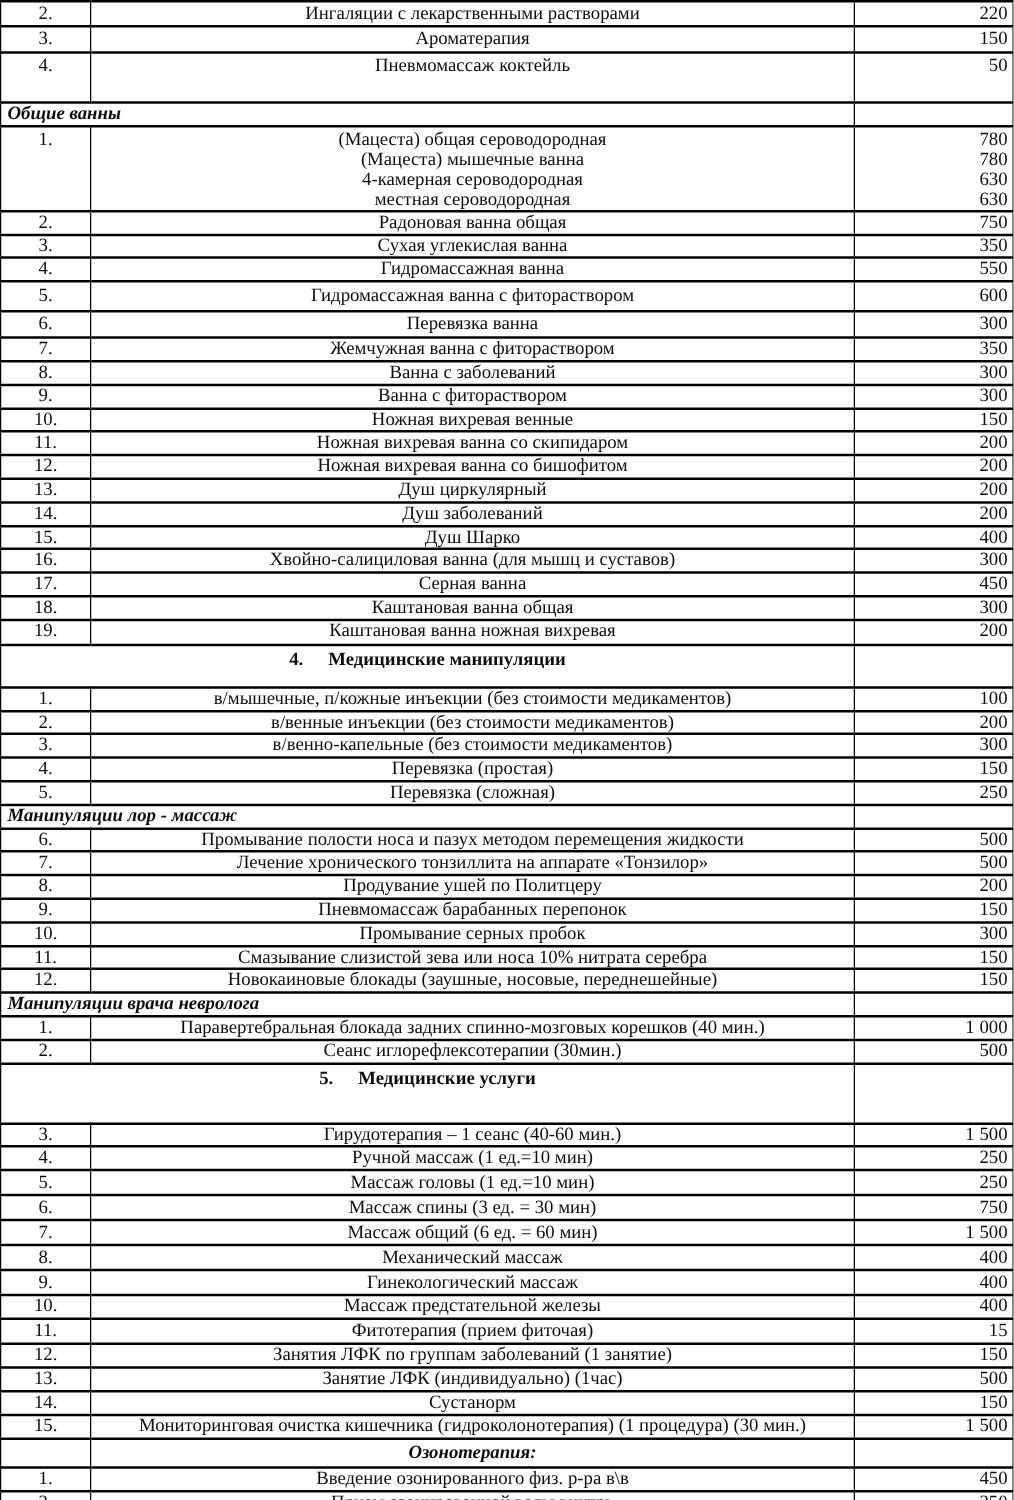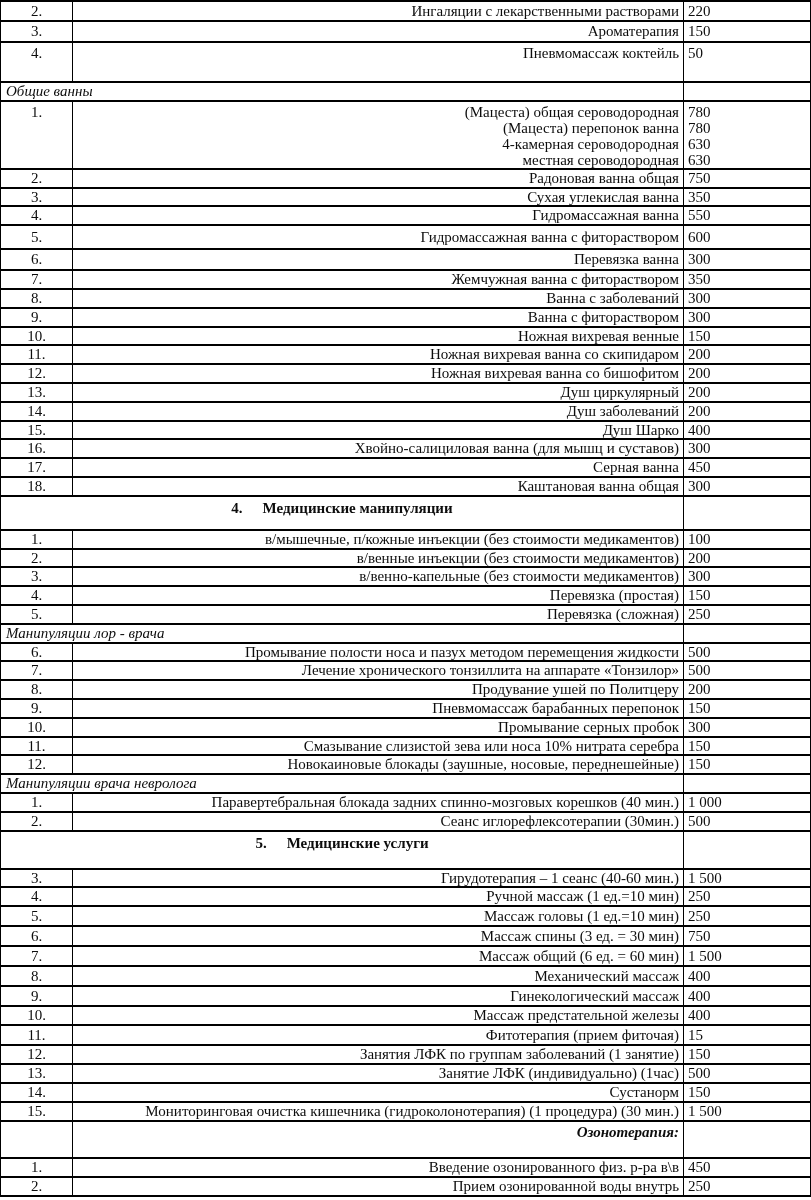--- a/index.html
+++ b/index.html
@@ -23,25 +23,25 @@
     border-top-width: 2px;
     border-bottom-width: 2px;
     padding: 0 4px;
     height: 18px;
     box-sizing: border-box;
     vertical-align: middle;
     line-height: 1.12;
     overflow: hidden;
   }
   td.col-num   { text-align: center; }
-  td.col-name  { text-align: right; padding-left: 11px; }
-  td.col-price { text-align: left; }
+  td.col-name  { text-align: center; padding-left: 11px; }
+  td.col-price { text-align: right; }
   .v-top { vertical-align: top !important; padding-top: 2px !important; }
   tr.section-left td {
-    font-weight: normal;
+    font-weight: bold;
     font-style: italic;
     padding-left: 5px;
   }
   tr.section-left td.col-price { padding-left: 4px; }
   tr.section-center td.merged {
     font-weight: bold;
     text-align: center;
     vertical-align: top;
     padding-top: 3px;
   }
@@ -79,21 +79,21 @@
           <td class="col-price v-top">50</td>
         </tr>
         <tr class="section-left" style="height: 16px;">
           <td colspan="2">Общие ванны</td>
           <td class="col-price"></td>
         </tr>
         <tr style="height: 64px;">
           <td class="col-num v-top">1.</td>
           <td class="col-name v-top">
             <div class="line">(Мацеста) общая сероводородная</div>
-            <div class="line">(Мацеста) перепонок ванна</div>
+            <div class="line">(Мацеста) мышечные ванна</div>
             <div class="line">4-камерная сероводородная</div>
             <div class="line">местная сероводородная</div>
           </td>
           <td class="col-price v-top">
             <div class="line">780</div>
             <div class="line">780</div>
             <div class="line">630</div>
             <div class="line">630</div>
           </td>
         </tr>
@@ -175,20 +175,25 @@
         <tr>
           <td class="col-num">17.</td>
           <td class="col-name">Серная ванна</td>
           <td class="col-price">450</td>
         </tr>
         <tr>
           <td class="col-num">18.</td>
           <td class="col-name">Каштановая ванна общая</td>
           <td class="col-price">300</td>
         </tr>
+        <tr style="height: 20px;">
+          <td class="col-num">19.</td>
+          <td class="col-name">Каштановая ванна ножная вихревая</td>
+          <td class="col-price">200</td>
+        </tr>
         <tr class="section-center" style="height: 34px;">
           <td class="merged" colspan="2"><span>4.</span><span class="num-gap"></span><span>Медицинские манипуляции</span></td>
           <td class="col-price"></td>
         </tr>
         <tr>
           <td class="col-num">1.</td>
           <td class="col-name">в/мышечные, п/кожные инъекции (без стоимости медикаментов)</td>
           <td class="col-price">100</td>
         </tr>
         <tr>
@@ -205,21 +210,21 @@
           <td class="col-num">4.</td>
           <td class="col-name">Перевязка (простая)</td>
           <td class="col-price">150</td>
         </tr>
         <tr>
           <td class="col-num">5.</td>
           <td class="col-name">Перевязка (сложная)</td>
           <td class="col-price">250</td>
         </tr>
         <tr class="section-left" style="height: 16px;">
-          <td colspan="2">Манипуляции лор - врача</td>
+          <td colspan="2">Манипуляции лор - массаж</td>
           <td class="col-price"></td>
         </tr>
         <tr>
           <td class="col-num">6.</td>
           <td class="col-name">Промывание полости носа и пазух методом перемещения жидкости</td>
           <td class="col-price">500</td>
         </tr>
         <tr>
           <td class="col-num">7.</td>
           <td class="col-name">Лечение хронического тонзиллита на аппарате «Тонзилор»</td>
@@ -257,21 +262,21 @@
         <tr>
           <td class="col-num">1.</td>
           <td class="col-name">Паравертебральная блокада задних спинно-мозговых корешков (40 мин.)</td>
           <td class="col-price">1 000</td>
         </tr>
         <tr>
           <td class="col-num">2.</td>
           <td class="col-name">Сеанс иглорефлексотерапии (30мин.)</td>
           <td class="col-price">500</td>
         </tr>
-        <tr class="section-center" style="height: 38px;">
+        <tr class="section-center" style="height: 48px;">
           <td class="merged" colspan="2"><span>5.</span><span class="num-gap"></span><span>Медицинские услуги</span></td>
           <td class="col-price"></td>
         </tr>
         <tr>
           <td class="col-num">3.</td>
           <td class="col-name">Гирудотерапия – 1 сеанс (40-60 мин.)</td>
           <td class="col-price">1 500</td>
         </tr>
         <tr>
           <td class="col-num">4.</td>
@@ -326,21 +331,21 @@
         <tr style="height: 19px;">
           <td class="col-num">14.</td>
           <td class="col-name">Сустанорм</td>
           <td class="col-price">150</td>
         </tr>
         <tr style="height: 19px;">
           <td class="col-num">15.</td>
           <td class="col-name">Мониторинговая очистка кишечника (гидроколонотерапия) (1 процедура) (30 мин.)</td>
           <td class="col-price">1 500</td>
         </tr>
-        <tr style="height: 37px;">
+        <tr style="height: 23px;">
           <td class="col-num"></td>
           <td class="col-name v-top subhead">Озонотерапия:</td>
           <td class="col-price"></td>
         </tr>
         <tr>
           <td class="col-num">1.</td>
           <td class="col-name">Введение озонированного физ. р-ра  в\в</td>
           <td class="col-price">450</td>
         </tr>
         <tr>

